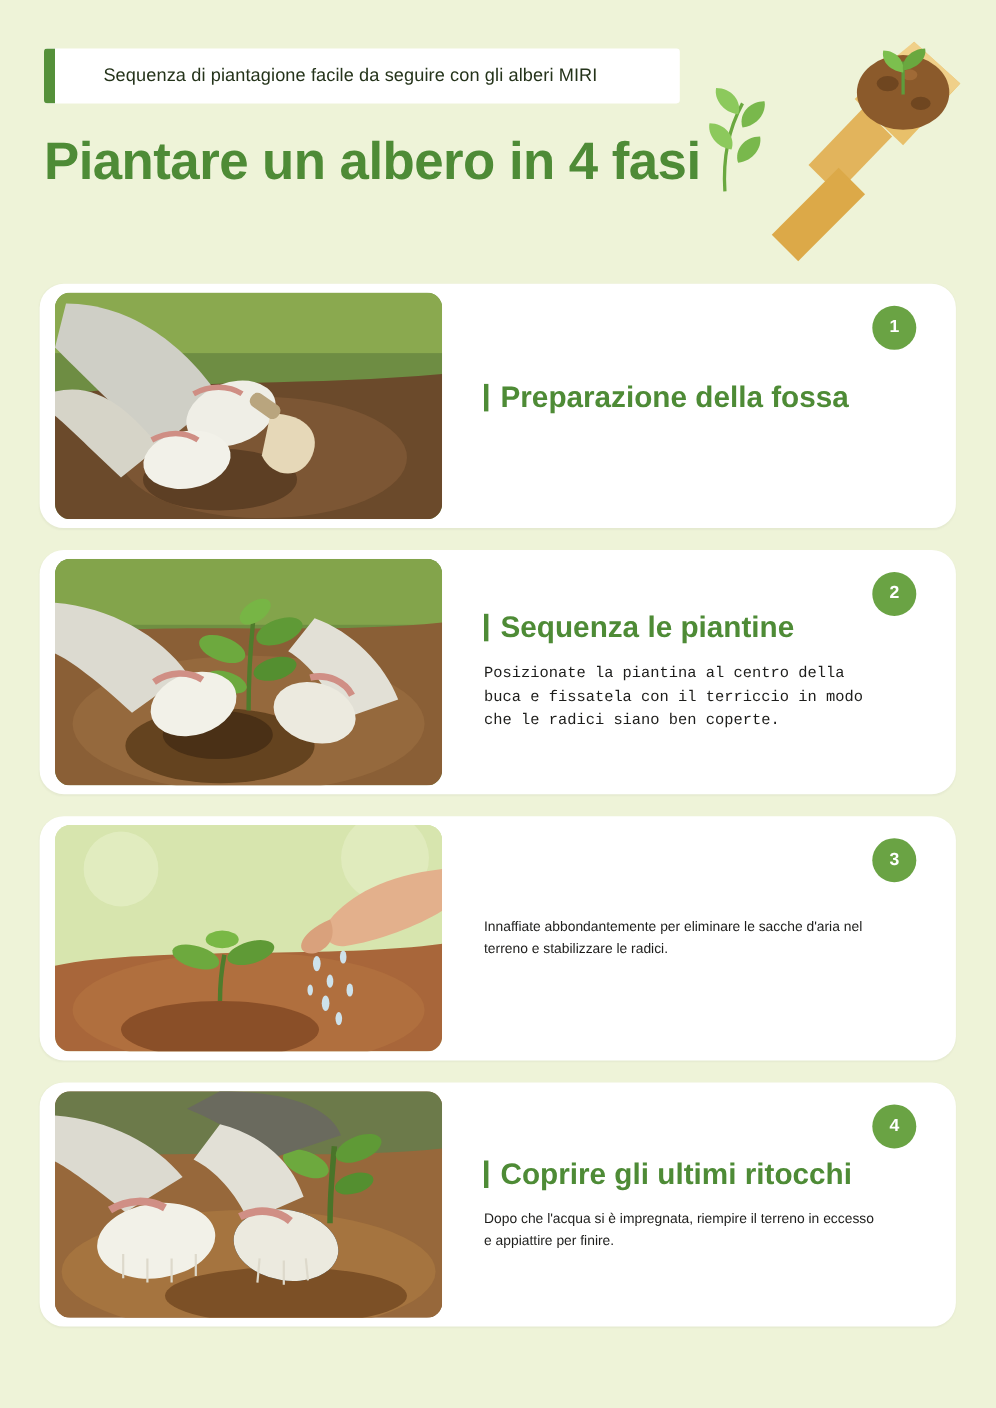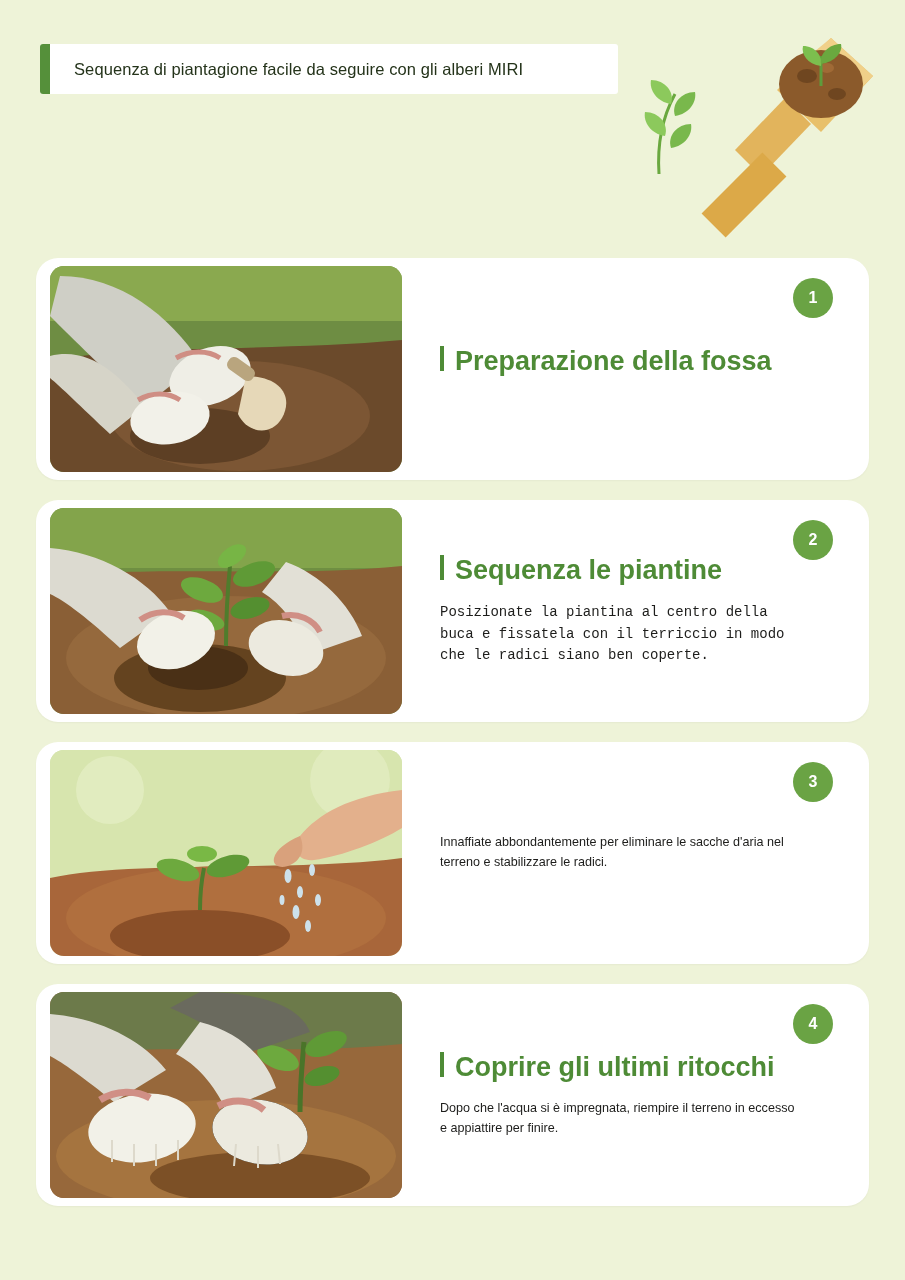--- a/index.html
+++ b/index.html
@@ -21,20 +21,21 @@
     height: 258px;
   }
   .subtitle-wrap {
     display: flex;
     align-items: stretch;
     width: 578px;
     height: 50px;
     background: #ffffff;
     border-radius: 3px;
     overflow: hidden;
+    gap: 20px;
   }
   .subtitle-bar {
     width: 10px;
     background: #55903a;
     flex: 0 0 10px;
   }
   .subtitle-text {
     flex: 1;
     display: flex;
     align-items: center;
@@ -91,20 +92,21 @@
     flex: 1;
     padding: 0 60px 0 38px;
     position: relative;
     height: 100%;
     display: flex;
     flex-direction: column;
     justify-content: center;
   }
   .card-heading {
     display: flex;
+    align-items: center;
     font-size: 27px;
     font-weight: bold;
     color: #4e8b36;
     margin-bottom: 16px;
   }
   .heading-bar {
     display: inline-block;
     width: 4px;
     height: 25px;
     background: #4e8b36;
@@ -140,20 +142,21 @@
 </head>
 <body>
 
 <div class="header">
 
   <div class="subtitle-wrap">
     <div class="subtitle-bar"></div>
     <div class="subtitle-text">Sequenza di piantagione facile da seguire con gli alberi MIRI</div>
   </div>
 
+  <div class="main-title">Piantare un albero in 4 fasi</div>
 
   <svg class="art" viewBox="0 0 250 240">
 
     <g>
       <path d="M196 14 L238 52 L186 108 L142 66 Z" fill="#e8c06a"></path>
       <path d="M196 14 L238 52 L216 74 L174 32 Z" fill="#f0d089"></path>
       <path d="M150 74 L176 100 L126 152 L100 126 Z" fill="#e2b45c"></path>
       <rect x="92" y="128" width="34" height="86" transform="rotate(45 109 171)" fill="#dca948"></rect>
 
       <ellipse cx="186" cy="60" rx="42" ry="34" fill="#8b5a2b"></ellipse>

